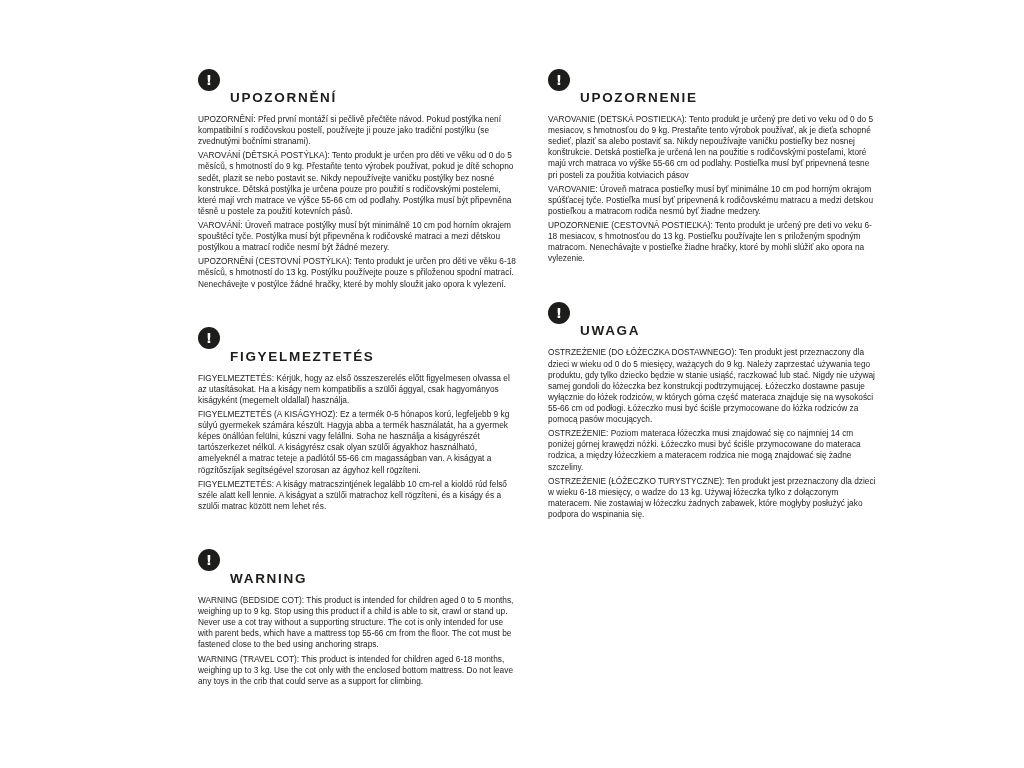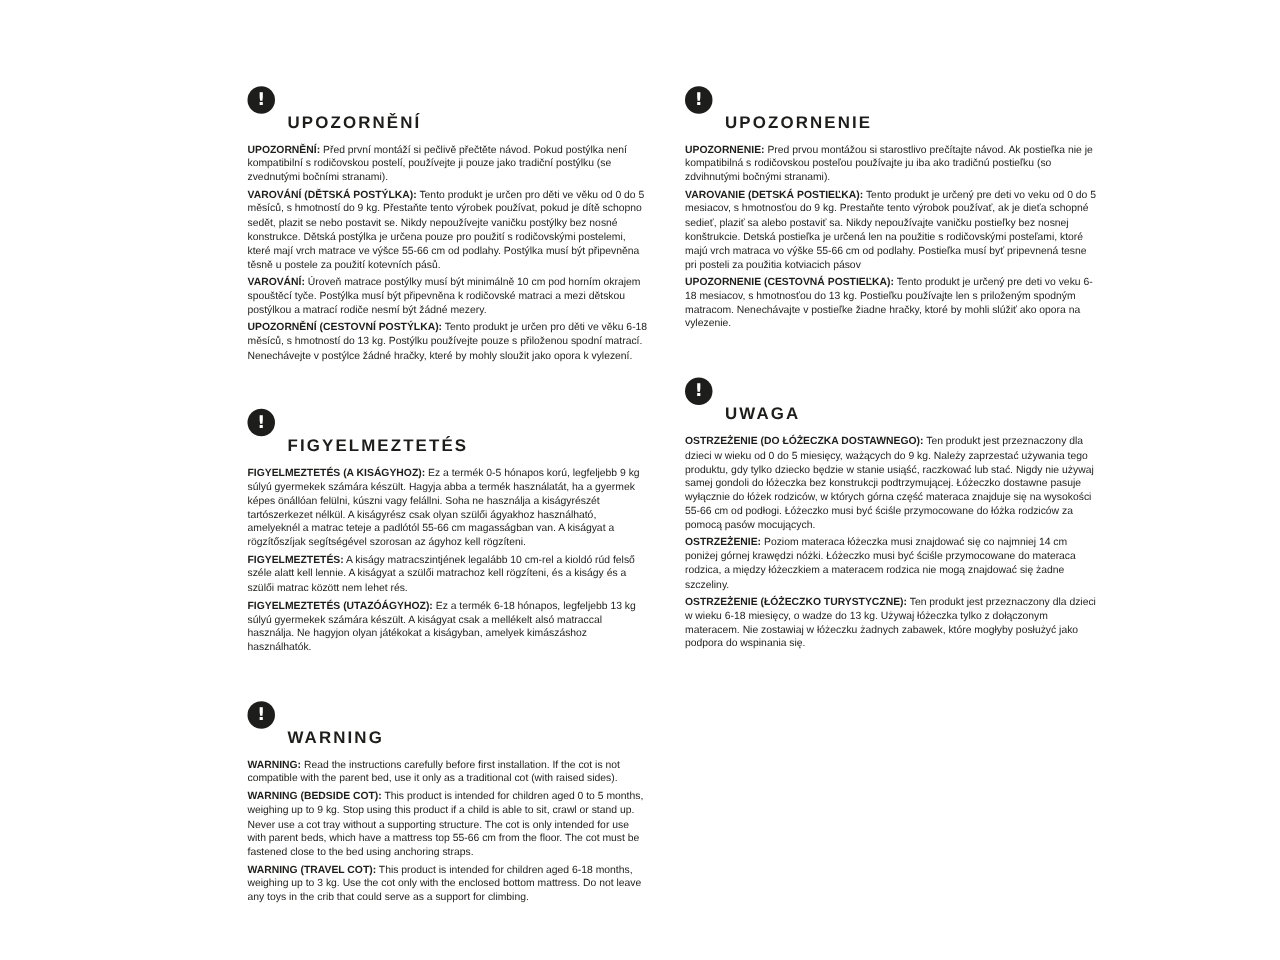--- a/index.html
+++ b/index.html
@@ -48,21 +48,21 @@
     letter-spacing:1.7px;
     color:#1d1d1b;
     margin-top:36px;
   }
   p.warn {
     font-size:8.3px;
     line-height:1.34;
     margin-bottom:3px;
     color:#1d1d1b;
   }
-  p.warn b { font-weight:700; }
+  p.warn b { font-weight:400; }
 </style>
 </head>
 <body>
 
 <div class="page">
 
   <div class="col col-left">
 
     <section>
       <div class="sec-head">
@@ -77,50 +77,49 @@
       <p class="warn"><b>UPOZORNĚNÍ (CESTOVNÍ POSTÝLKA):</b> <span>Tento produkt je určen pro děti ve věku 6-18 měsíců, s hmotností do 13 kg. Postýlku používejte pouze s přiloženou spodní matrací. Nenechávejte v postýlce žádné hračky, které by mohly sloužit jako opora k vylezení.</span></p>
     </section>
 
     <section>
       <div class="sec-head">
         <span class="w-icon">
             <span>!</span>
           </span>
         <h2>FIGYELMEZTETÉS</h2>
       </div>
+      <p class="warn"><b>FIGYELMEZTETÉS:</b> <span>Kérjük, hogy az első összeszerelés előtt figyelmesen olvassa el az utasításokat. Ha a kiságy nem kompatibilis a szülői ággyal, csak hagyományos kiságyként (megemelt oldallal) használja.</span></p>
       <p class="warn"><b>FIGYELMEZTETÉS (A KISÁGYHOZ):</b> <span>Ez a termék 0-5 hónapos korú, legfeljebb 9 kg súlyú gyermekek számára készült. Hagyja abba a termék használatát, ha a gyermek képes önállóan felülni, kúszni vagy felállni. Soha ne használja a kiságyrészét tartószerkezet nélkül. A kiságyrész csak olyan szülői ágyakhoz használható, amelyeknél a matrac teteje a padlótól 55-66 cm magasságban van. A kiságyat a rögzítőszíjak segítségével szorosan az ágyhoz kell rögzíteni.</span></p>
       <p class="warn"><b>FIGYELMEZTETÉS:</b> <span>A kiságy matracszintjének legalább 10 cm-rel a kioldó rúd felső széle alatt kell lennie. A kiságyat a szülői matrachoz kell rögzíteni, és a kiságy és a szülői matrac között nem lehet rés.</span></p>
-      <p class="warn"><b>FIGYELMEZTETÉS (UTAZÓÁGYHOZ):</b> <span>Ez a termék 6-18 hónapos, legfeljebb 13 kg súlyú gyermekek számára készült. A kiságyat csak a mellékelt alsó matraccal használja. Ne hagyjon olyan játékokat a kiságyban, amelyek kimászáshoz használhatók.</span></p>
     </section>
 
     <section>
       <div class="sec-head">
         <span class="w-icon">
             <span>!</span>
           </span>
         <h2>WARNING</h2>
       </div>
-      <p class="warn"><b>WARNING:</b> <span>Read the instructions carefully before first installation. If the cot is not compatible with the parent bed, use it only as a traditional cot (with raised sides).</span></p>
       <p class="warn"><b>WARNING (BEDSIDE COT):</b> <span>This product is intended for children aged 0 to 5 months, weighing up to 9 kg. Stop using this product if a child is able to sit, crawl or stand up. Never use a cot tray without a supporting structure. The cot is only intended for use with parent beds, which have a mattress top 55-66 cm from the floor. The cot must be fastened close to the bed using anchoring straps.</span></p>
       <p class="warn"><b>WARNING (TRAVEL COT):</b> <span>This product is intended for children aged 6-18 months, weighing up to 3 kg. Use the cot only with the enclosed bottom mattress. Do not leave any toys in the crib that could serve as a support for climbing.</span></p>
     </section>
 
   </div>
 
   <div class="col col-right">
 
     <section>
       <div class="sec-head">
         <span class="w-icon">
             <span>!</span>
           </span>
         <h2>UPOZORNENIE</h2>
       </div>
-      <p class="warn"><b>UPOZORNENIE:</b> <span>Pred prvou montážou si starostlivo prečítajte návod. Ak postieľka nie je kompatibilná s rodičovskou posteľou používajte ju iba ako tradičnú postieľku (so zdvihnutými bočnými stranami).</span></p>
       <p class="warn"><b>VAROVANIE (DETSKÁ POSTIEĽKA):</b> <span>Tento produkt je určený pre deti vo veku od 0 do 5 mesiacov, s hmotnosťou do 9 kg.  Prestaňte tento výrobok používať, ak je dieťa schopné sedieť, plaziť sa alebo postaviť sa. Nikdy nepoužívajte vaničku postieľky bez nosnej konštrukcie. Detská postieľka je určená len na použitie s rodičovskými posteľami, ktoré majú vrch matraca vo výške 55-66 cm od podlahy. Postieľka musí byť pripevnená tesne pri posteli za použitia kotviacich pásov</span></p>
+      <p class="warn"><b>VAROVANIE:</b> <span>Úroveň matraca postieľky musí byť minimálne 10 cm pod horným okrajom spúšťacej tyče. Postieľka musí byť pripevnená k rodičovskému matracu a medzi detskou postieľkou a matracom rodiča nesmú byť žiadne medzery.</span></p>
       <p class="warn"><b>UPOZORNENIE (CESTOVNÁ POSTIEĽKA):</b> <span>Tento produkt je určený pre deti vo veku 6-18 mesiacov, s hmotnosťou do 13 kg. Postieľku používajte len s priloženým spodným matracom. Nenechávajte v postieľke žiadne hračky, ktoré by mohli slúžiť ako opora na vylezenie.</span></p>
     </section>
 
     <section>
       <div class="sec-head">
         <span class="w-icon">
             <span>!</span>
           </span>
         <h2>UWAGA</h2>
       </div>

